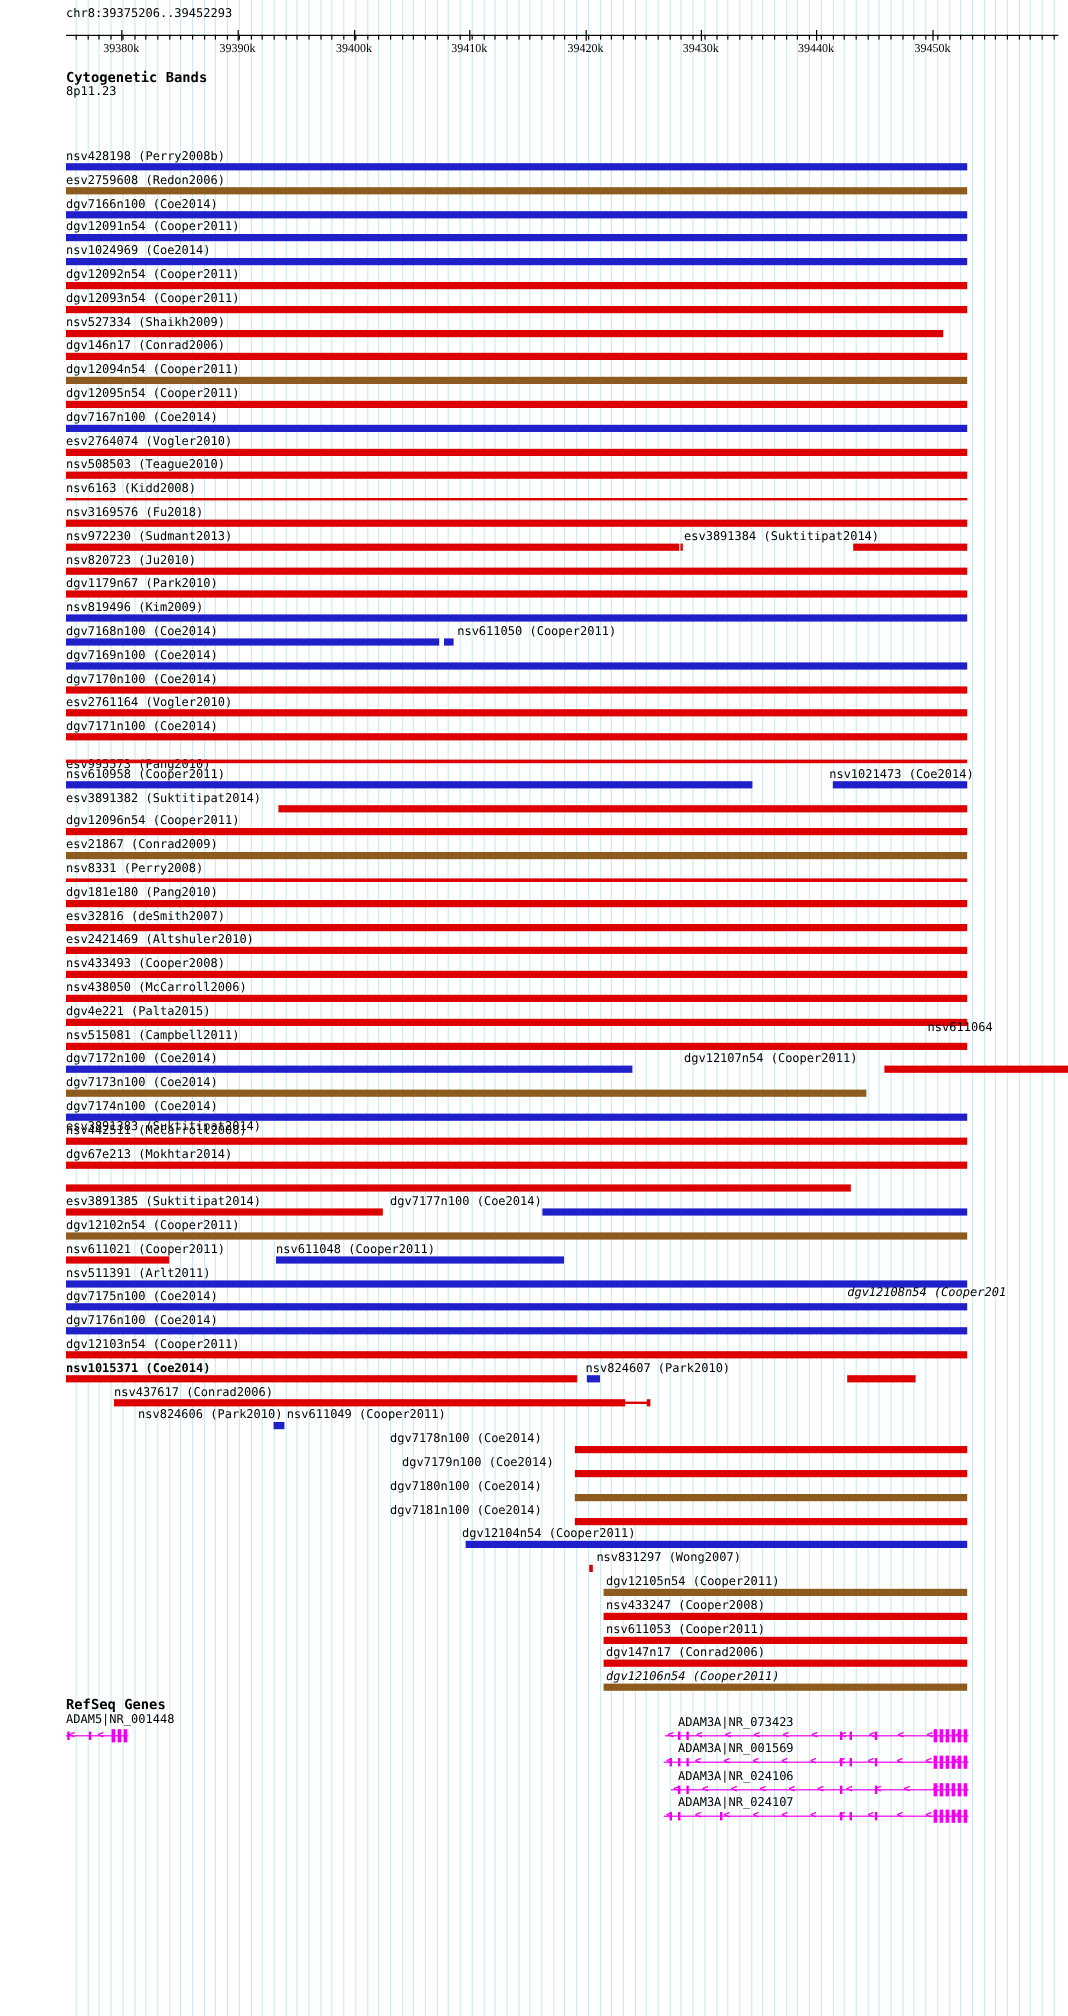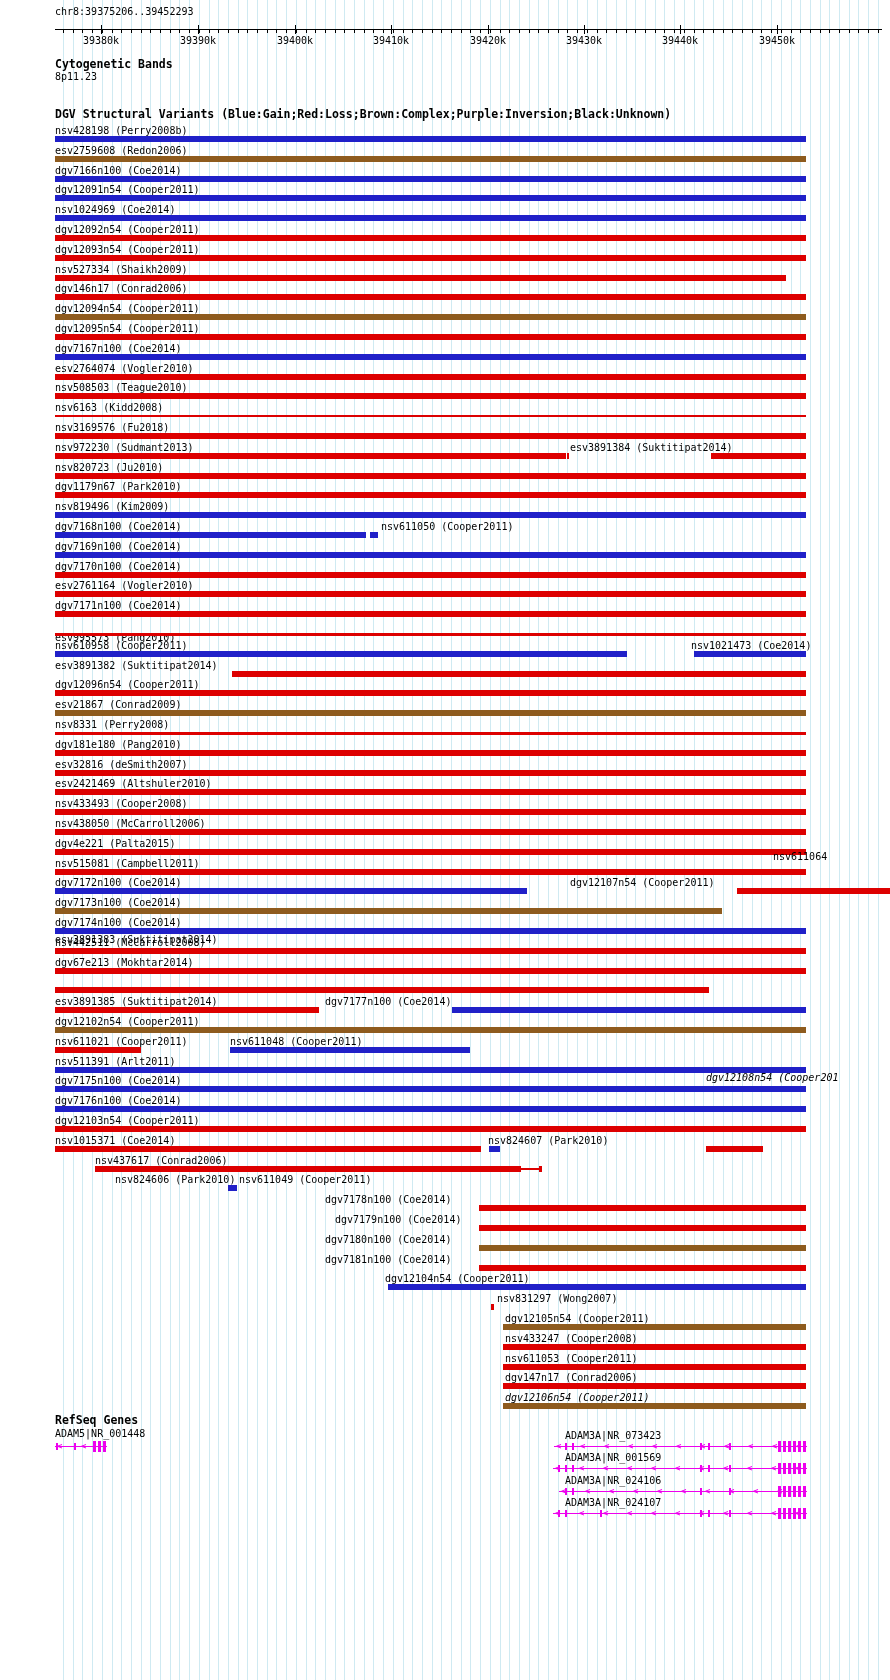--- a/index.html
+++ b/index.html
@@ -6,21 +6,21 @@
   #screen{
     position:relative;width:890px;height:1680px;background:#ffffff;overflow:hidden;
     font-family:"DejaVu Sans Mono", monospace;color:#000;
   }
   .lbl{position:absolute;font-size:10px;line-height:11px;white-space:nowrap;}
   .hdr{position:absolute;font-size:11.5px;font-weight:bold;line-height:12px;white-space:nowrap;letter-spacing:0px;}
   .bar{position:absolute;}
   .gridline{position:absolute;top:0;width:1px;height:1680px;background:#cfeaf2;}
   .rtick{position:absolute;width:1px;background:#000;}
   .rline{position:absolute;height:1px;background:#000;}
-  .ticklbl{position:absolute;font-size:10px;line-height:11px;transform:translateX(-50%);white-space:nowrap;}
+  .ticklbl{position:absolute;font-size:10px;line-height:11px;transform:translateX(-50%);white-space:nowrap;font-family:Liberation Serif, serif;}
   .exon{position:absolute;background:#ee00ee;}
   .gline{position:absolute;height:1px;background:#ee00ee;}
   .chev{position:absolute;font-size:9px;line-height:9px;color:#ee00ee;font-weight:bold;}
 </style>
 </head>
 <body>
 
 <div id="screen">
   <div id="grid">
       <div class="gridline" style="left: 63px; background: rgb(207, 234, 242);"></div>
@@ -212,21 +212,20 @@
       <div class="ticklbl" style="left: 584px; top: 35px;">39430k</div>
       <div class="rtick" style="left: 680px; top: 25px; height: 9px;"></div>
       <div class="ticklbl" style="left: 680px; top: 35px;">39440k</div>
       <div class="rtick" style="left: 777px; top: 25px; height: 9px;"></div>
       <div class="ticklbl" style="left: 777px; top: 35px;">39450k</div>
     </div>
 
   <div class="hdr" style="left:55px;top:58px;">Cytogenetic Bands</div>
   <div class="lbl" style="left:55px;top:71px;">8p11.23</div>
 
-  <div class="hdr" style="left:55px;top:108px;">DGV Structural Variants (Blue:Gain;Red:Loss;Brown:Complex;Purple:Inversion;Black:Unknown)</div>
   <div id="tracks">
       <div class="lbl" style="left: 55px; top: 125px;">nsv428198 (Perry2008b)</div>
       <div class="bar" style="left: 55px; top: 136px; width: 751px; height: 6px; background: rgb(32, 32, 200);"></div>
       <div class="lbl" style="left: 55px; top: 144.8px;">esv2759608 (Redon2006)</div>
       <div class="bar" style="left: 55px; top: 155.8px; width: 751px; height: 6px; background: rgb(142, 91, 30);"></div>
       <div class="lbl" style="left: 55px; top: 164.6px;">dgv7166n100 (Coe2014)</div>
       <div class="bar" style="left: 55px; top: 175.6px; width: 751px; height: 6px; background: rgb(32, 32, 200);"></div>
       <div class="lbl" style="left: 55px; top: 184.4px;">dgv12091n54 (Cooper2011)</div>
       <div class="bar" style="left: 55px; top: 195.4px; width: 751px; height: 6px; background: rgb(32, 32, 200);"></div>
       <div class="lbl" style="left: 55px; top: 204.2px;">nsv1024969 (Coe2014)</div>
@@ -330,21 +329,21 @@
       <div class="lbl" style="left: 230px; top: 1035.8px;">nsv611048 (Cooper2011)</div>
       <div class="bar" style="left: 230px; top: 1046.8px; width: 240px; height: 6px; background: rgb(32, 32, 200);"></div>
       <div class="lbl" style="left: 55px; top: 1055.6px;">nsv511391 (Arlt2011)</div>
       <div class="bar" style="left: 55px; top: 1066.6px; width: 751px; height: 6px; background: rgb(32, 32, 200);"></div>
       <div class="lbl" style="left: 55px; top: 1075.4px;">dgv7175n100 (Coe2014)</div>
       <div class="bar" style="left: 55px; top: 1086.4px; width: 751px; height: 6px; background: rgb(32, 32, 200);"></div>
       <div class="lbl" style="left: 55px; top: 1095.2px;">dgv7176n100 (Coe2014)</div>
       <div class="bar" style="left: 55px; top: 1106.2px; width: 751px; height: 6px; background: rgb(32, 32, 200);"></div>
       <div class="lbl" style="left: 55px; top: 1115px;">dgv12103n54 (Cooper2011)</div>
       <div class="bar" style="left: 55px; top: 1126px; width: 751px; height: 6px; background: rgb(221, 0, 0);"></div>
-      <div class="lbl" style="left: 55px; top: 1134.8px;">nsv1015371 (Coe2014)</div>
+      <div class="lbl" style="left: 55px; top: 1134.8px; font-weight: bold;">nsv1015371 (Coe2014)</div>
       <div class="bar" style="left: 55px; top: 1145.8px; width: 426px; height: 6px; background: rgb(221, 0, 0);"></div>
       <div class="lbl" style="left: 488px; top: 1134.8px;">nsv824607 (Park2010)</div>
       <div class="bar" style="left: 489px; top: 1145.8px; width: 11px; height: 6px; background: rgb(32, 32, 200);"></div>
       <div class="lbl" style="left: 706px; top: 1072px; font-style: italic;">dgv12108n54 (Cooper201</div>
       <div class="bar" style="left: 706px; top: 1145.8px; width: 57px; height: 6px; background: rgb(221, 0, 0);"></div>
       <div class="lbl" style="left: 95px; top: 1154.6px;">nsv437617 (Conrad2006)</div>
       <div class="bar" style="left: 95px; top: 1165.6px; width: 426px; height: 6px; background: rgb(221, 0, 0);"></div>
       <div class="bar" style="left: 521px; top: 1167.6px; width: 19px; height: 2px; background: rgb(221, 0, 0);"></div>
       <div class="bar" style="left: 539px; top: 1165.6px; width: 3px; height: 6px; background: rgb(221, 0, 0);"></div>
       <div class="lbl" style="left: 115px; top: 1174.4px;">nsv824606 (Park2010)</div>

